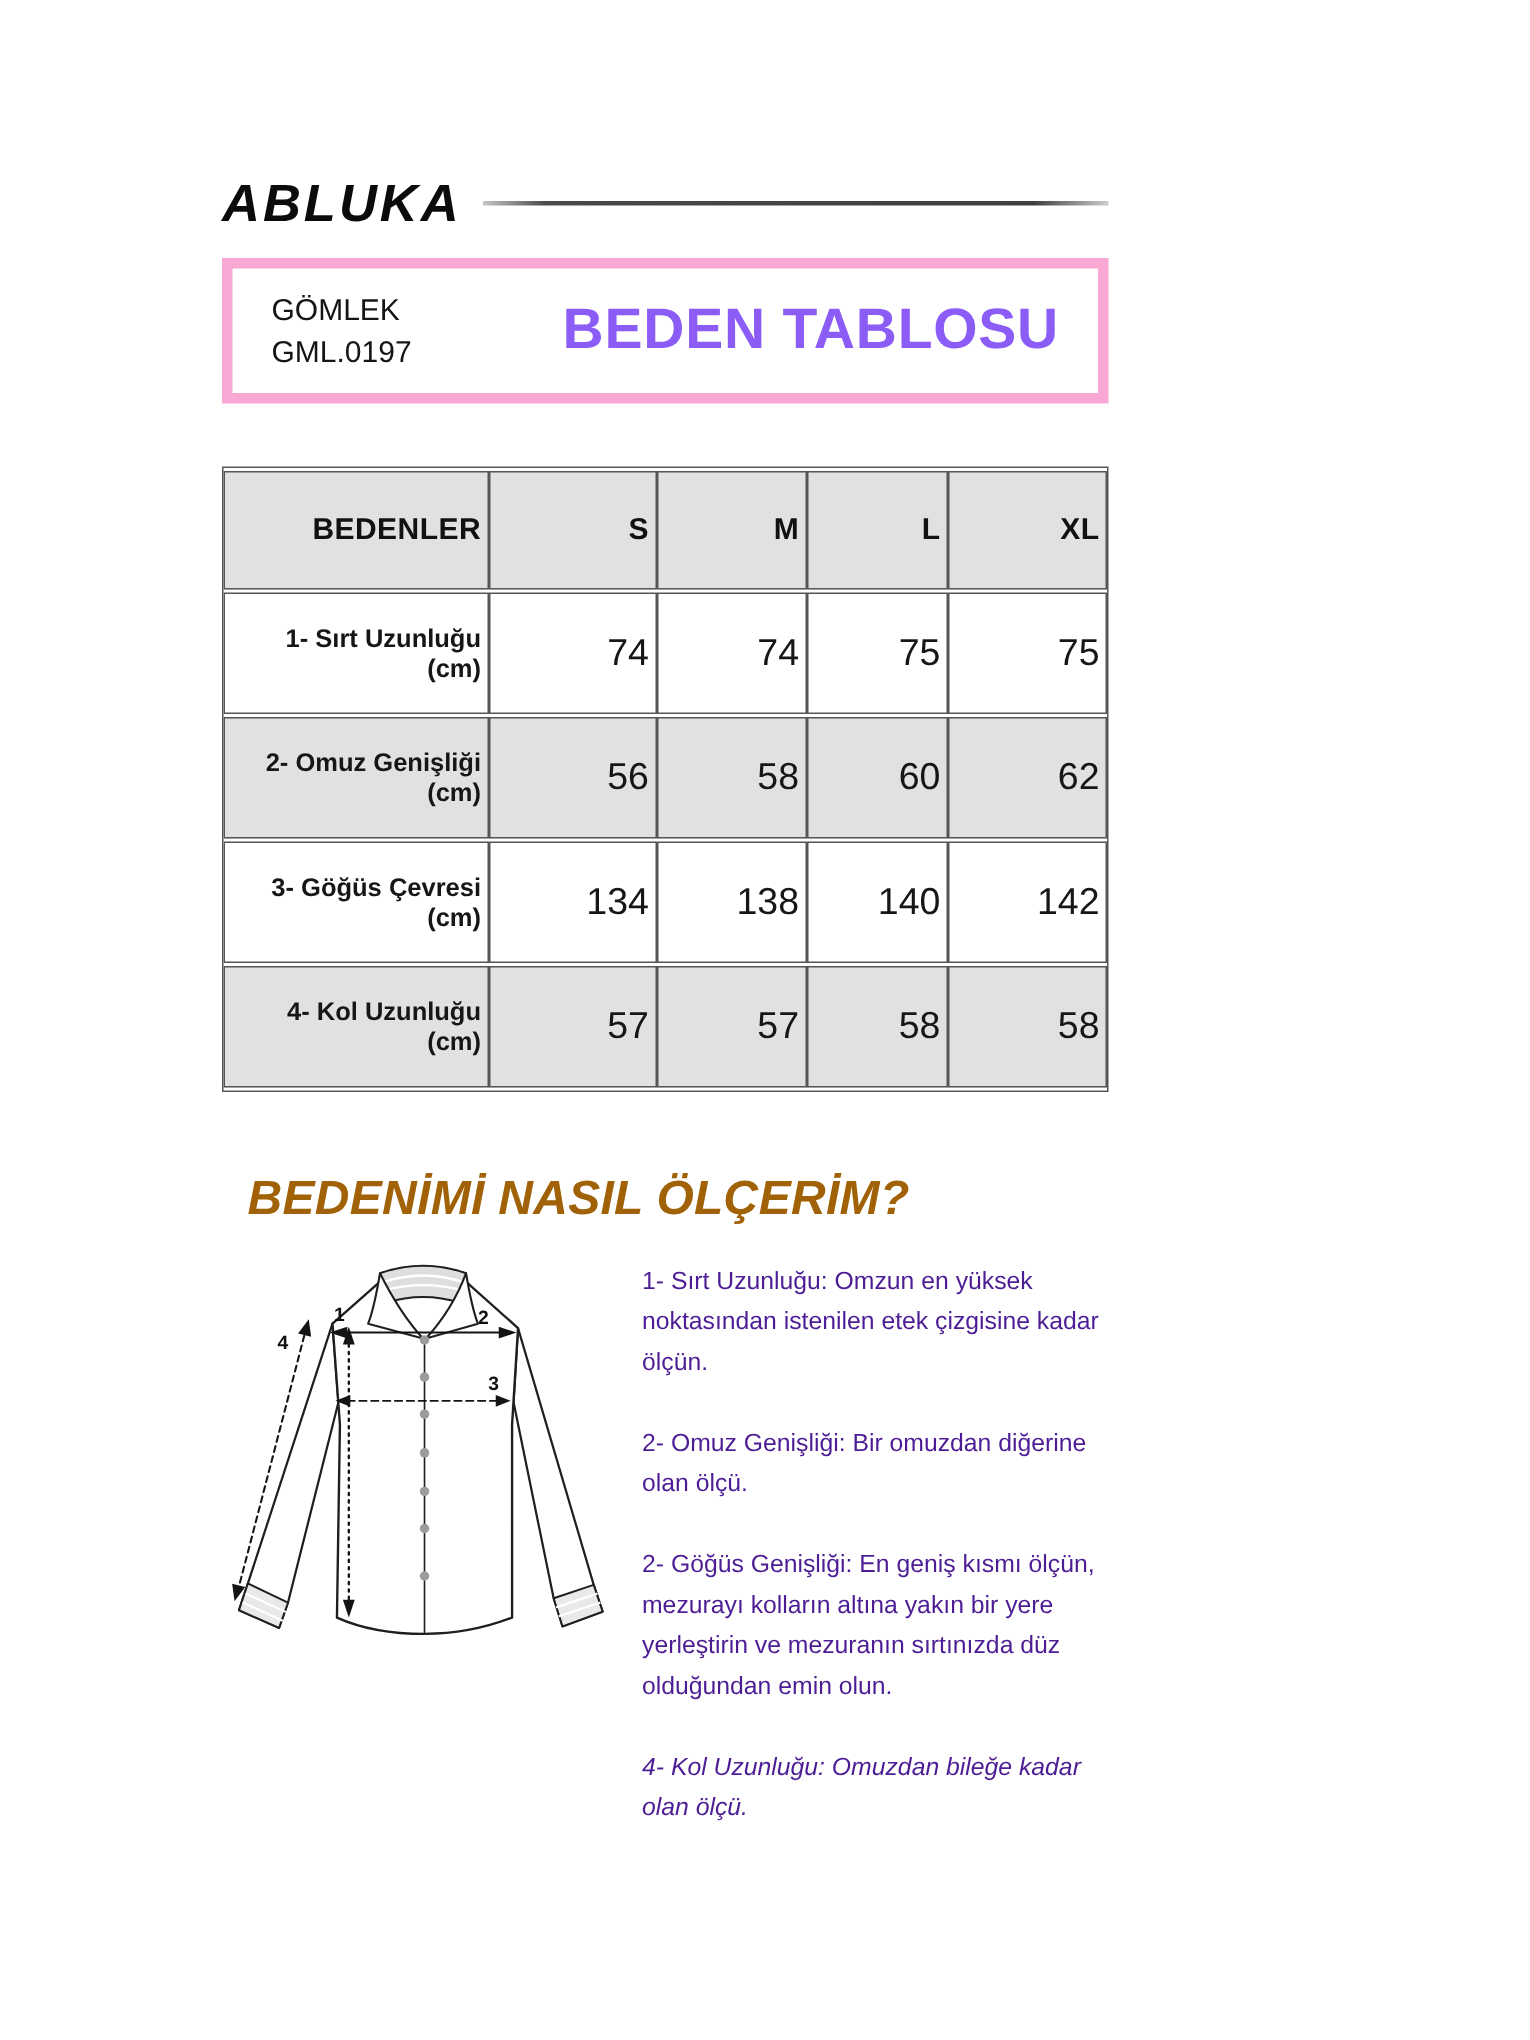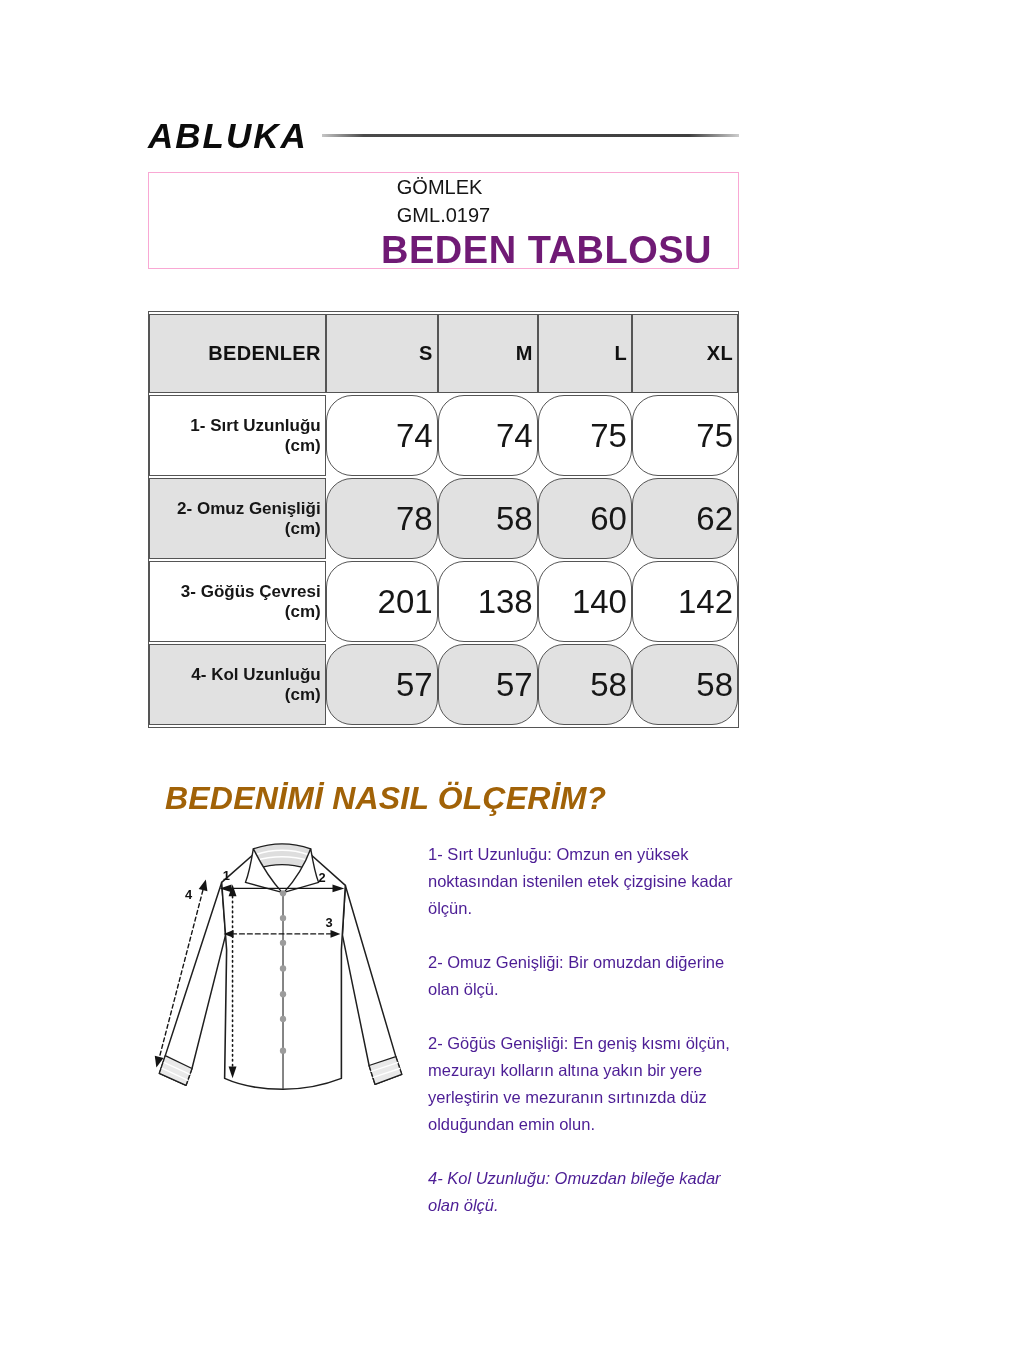--- a/index.html
+++ b/index.html
@@ -23,27 +23,27 @@
     font-size:35px; font-weight:800; font-style:italic; letter-spacing:2px;
     white-space:nowrap; color:#0b0b0b; line-height:1;
   }
   .rule{
     flex:1; height:3px; margin-left:14px;
     background:linear-gradient(to right,#c6c6c6,#4a4a4a 10%,#3f3f3f 88%,#cdcdcd);
   }
 
   
   .title-box{
-    margin-top:16px; border:1px solid #f9a8d4; height:97px;
-    display:flex; align-items:center; padding:0 26px; background:#fff;flex-direction:column;
+    margin-top:16px; border:7px solid #f9a8d4; height:97px;
+    display:flex; align-items:center; padding:0 26px; background:#fff;
   }
   .product-info{font-size:20px; line-height:28px; color:#151515;}
   .page-title{
     margin:0 0 0 auto; font-size:38px; font-weight:bold;
-    letter-spacing:.5px; color:#701a75; white-space:nowrap;
+    letter-spacing:.5px; color:#8b5cf6; white-space:nowrap;
   }
 
   
   .size-table{
     margin-top:42px; width:100%; table-layout:fixed;
     border-collapse:separate; border-spacing:0 2px;
     border:1px solid var(--table-border,#555); background:#fff;
   }
   .size-table th,.size-table td{
     border:1px solid var(--table-border,#555);
@@ -52,21 +52,21 @@
   }
   .size-table thead th{
     background:var(--table-header-bg,#e1e1e1);
     font-size:20px; font-weight:bold; height:79px; letter-spacing:.3px;
   }
   .size-table tbody tr:nth-child(even) th,
   .size-table tbody tr:nth-child(even) td{
     background:var(--table-stripe-bg,#e1e1e1);
   }
   .row-label{font-size:17px; font-weight:bold; color:#161616;}
-  .size-value{font-size:33px; color:#161616;border-radius:26px;}
+  .size-value{font-size:25px; color:#161616;}
 
   
   .measure-heading{
     margin:52px 0 14px; padding-left:17px;
     font-size:32px; font-weight:bold; letter-spacing:.2px; color:#a16207;font-style:italic;
   }
   .measure-row{display:flex; align-items:flex-start;}
   .diagram{flex:0 0 268px; width:268px; margin-left:2px;}
   .diagram svg{display:block;}
   .instructions{
@@ -116,28 +116,28 @@
     <tbody>
       <tr>
         <th scope="row" class="row-label">1- Sırt Uzunluğu (cm)</th>
         <td class="size-value">74</td>
         <td class="size-value">74</td>
         <td class="size-value">75</td>
         <td class="size-value">75</td>
       </tr>
       <tr>
         <th scope="row" class="row-label">2- Omuz Genişliği (cm)</th>
-        <td class="size-value">78</td>
+        <td class="size-value">56</td>
         <td class="size-value">58</td>
         <td class="size-value">60</td>
         <td class="size-value">62</td>
       </tr>
       <tr>
         <th scope="row" class="row-label">3- Göğüs Çevresi (cm)</th>
-        <td class="size-value">201</td>
+        <td class="size-value">134</td>
         <td class="size-value">138</td>
         <td class="size-value">140</td>
         <td class="size-value">142</td>
       </tr>
       <tr>
         <th scope="row" class="row-label">4- Kol Uzunluğu (cm)</th>
         <td class="size-value">57</td>
         <td class="size-value">57</td>
         <td class="size-value">58</td>
         <td class="size-value">58</td>

